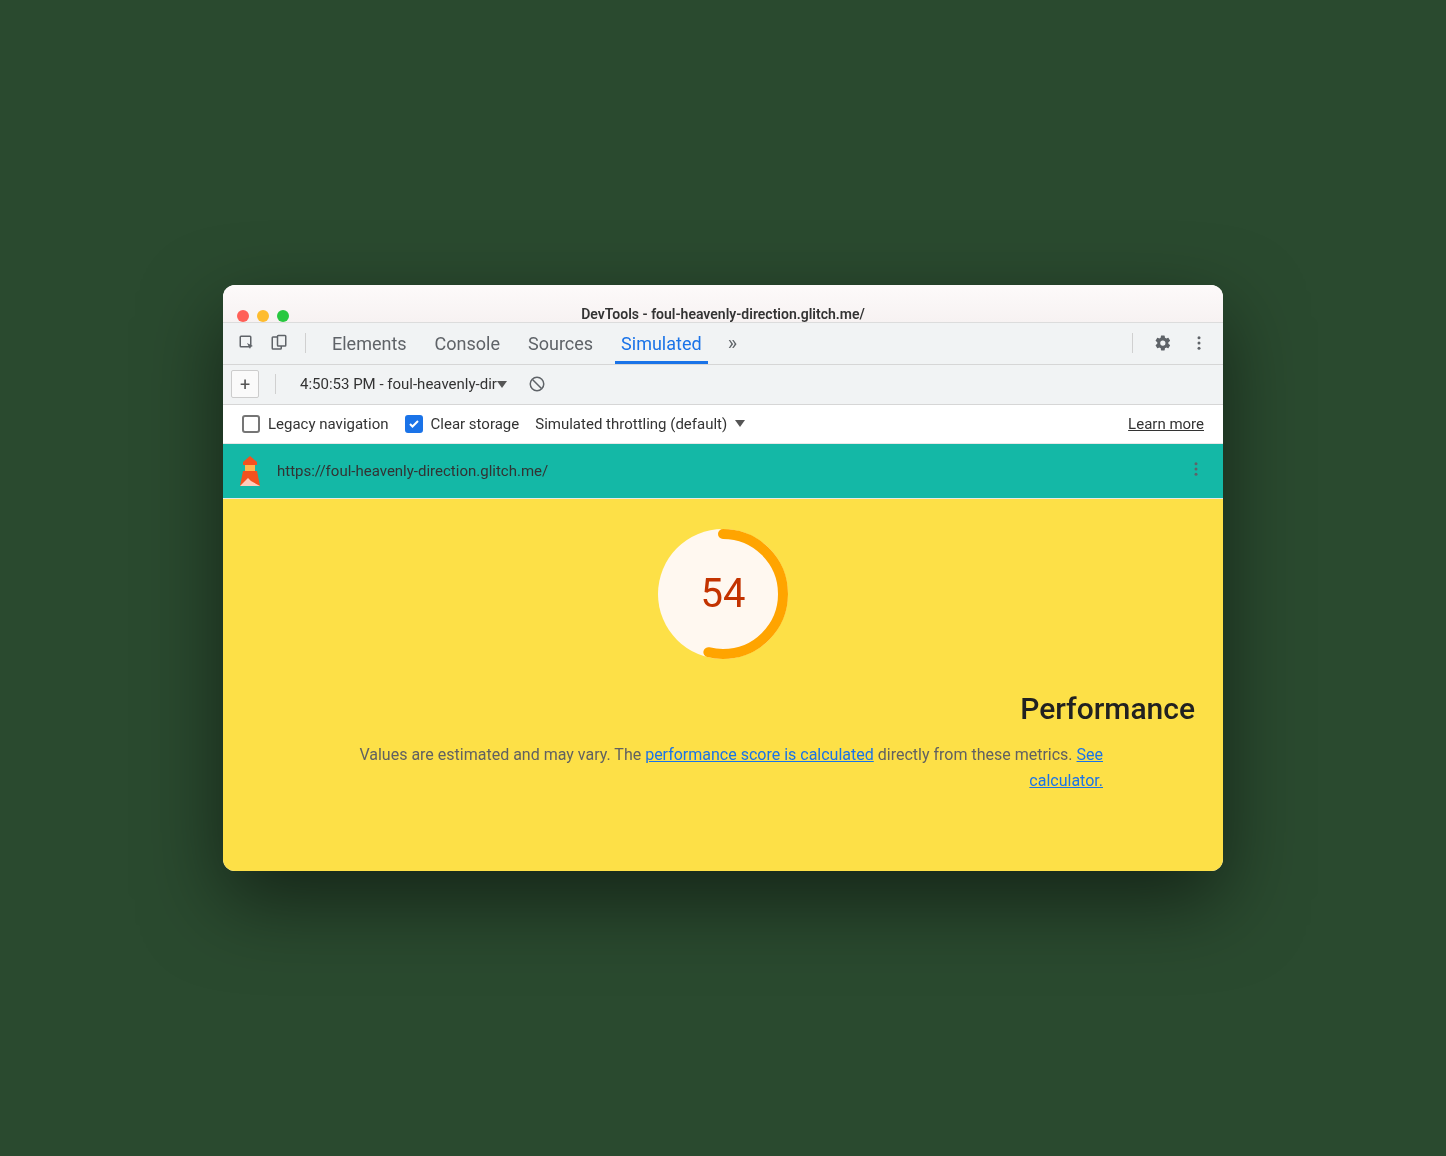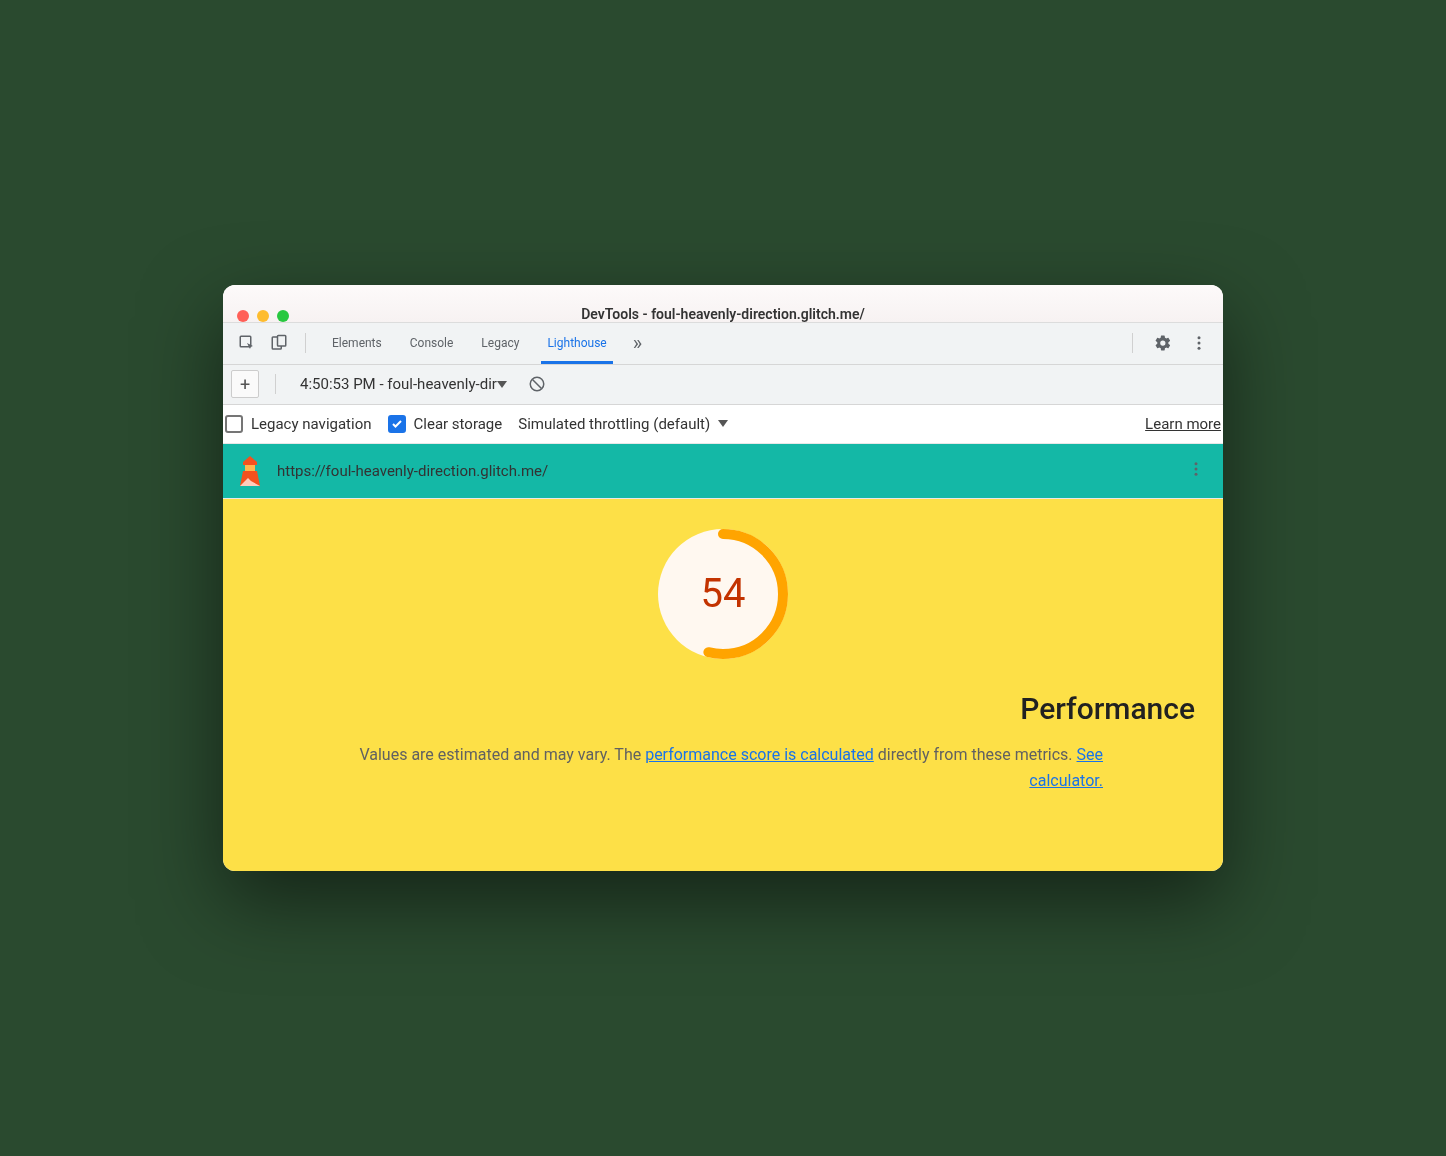--- a/index.html
+++ b/index.html
@@ -52,21 +52,21 @@
       width: 28px; height: 28px;
       display: flex; align-items: center; justify-content: center;
       color: #5f6368; cursor: pointer;
     }
     .divider { width: 1px; height: 20px; background: #d0d0d0; margin: 0 8px; }
     .tabs { display: flex; align-items: center; gap: 0; }
     .tab {
       padding: 0 14px;
       height: 42px;
       display: flex; align-items: center;
-      font-size: 12px;
+      font-size: 18px;
       color: #5f6368;
       cursor: pointer;
       position: relative;
     }
     .tab.active {
       color: #1a73e8;
     }
     .tab.active::after {
       content: '';
       position: absolute;
@@ -103,21 +103,21 @@
       overflow: hidden; white-space: nowrap;
     }
     .triangle-down {
       width: 0; height: 0;
       border-left: 5px solid transparent;
       border-right: 5px solid transparent;
       border-top: 7px solid #555;
     }
     .options-row {
       background: #fff;
-      padding: 10px 2px;
+      padding: 10px 19px;
       display: flex;
       align-items: center;
       gap: 16px;
       font-size: 15px;
       color: #333;
       border-bottom: 1px solid #e8e8e8;
       flex-wrap: wrap;
     }
     .checkbox-wrap { display: flex; align-items: center; gap: 8px; cursor: pointer; }
     .checkbox {
@@ -216,22 +216,22 @@
     <div class="icon-btn">
       <svg width="18" height="18" viewBox="0 0 24 24" fill="none" stroke="currentColor" stroke-width="2">
           <rect x="3" y="4" width="12" height="16" rx="1"></rect>
           <rect x="10" y="2" width="11" height="14" rx="1" fill="#f1f3f4"></rect>
         </svg>
     </div>
     <div class="divider"></div>
     <div class="tabs">
       <div class="tab">Elements</div>
       <div class="tab">Console</div>
-      <div class="tab">Legacy</div>
-      <div class="tab active">Lighthouse</div>
+      <div class="tab">Sources</div>
+      <div class="tab active">Simulated</div>
     </div>
     <div class="more-tabs">»</div>
     <div class="tabbar-right">
       <div class="divider"></div>
       <div class="icon-btn">
         <svg width="18" height="18" viewBox="0 0 24 24" fill="currentColor">
             <path d="M19.14,12.94a7,7,0,0,0,.05-.94,7,7,0,0,0-.05-.94l2.11-1.65a.5.5,0,0,0,.12-.64l-2-3.46a.5.5,0,0,0-.61-.22l-2.49,1a7,7,0,0,0-1.62-.94l-.38-2.65A.5.5,0,0,0,13.78,2H9.78a.5.5,0,0,0-.49.42L8.91,5.07a7,7,0,0,0-1.62.94l-2.49-1a.5.5,0,0,0-.61.22l-2,3.46a.5.5,0,0,0,.12.64L4.42,11a7,7,0,0,0,0,1.88L2.31,14.53a.5.5,0,0,0-.12.64l2,3.46a.5.5,0,0,0,.61.22l2.49-1a7,7,0,0,0,1.62.94l.38,2.65a.5.5,0,0,0,.49.42h4a.5.5,0,0,0,.49-.42l.38-2.65a7,7,0,0,0,1.62-.94l2.49,1a.5.5,0,0,0,.61-.22l2-3.46a.5.5,0,0,0-.12-.64ZM11.78,15.5A3.5,3.5,0,1,1,15.28,12,3.5,3.5,0,0,1,11.78,15.5Z"></path>
           </svg>
       </div>
       <div class="icon-btn">

